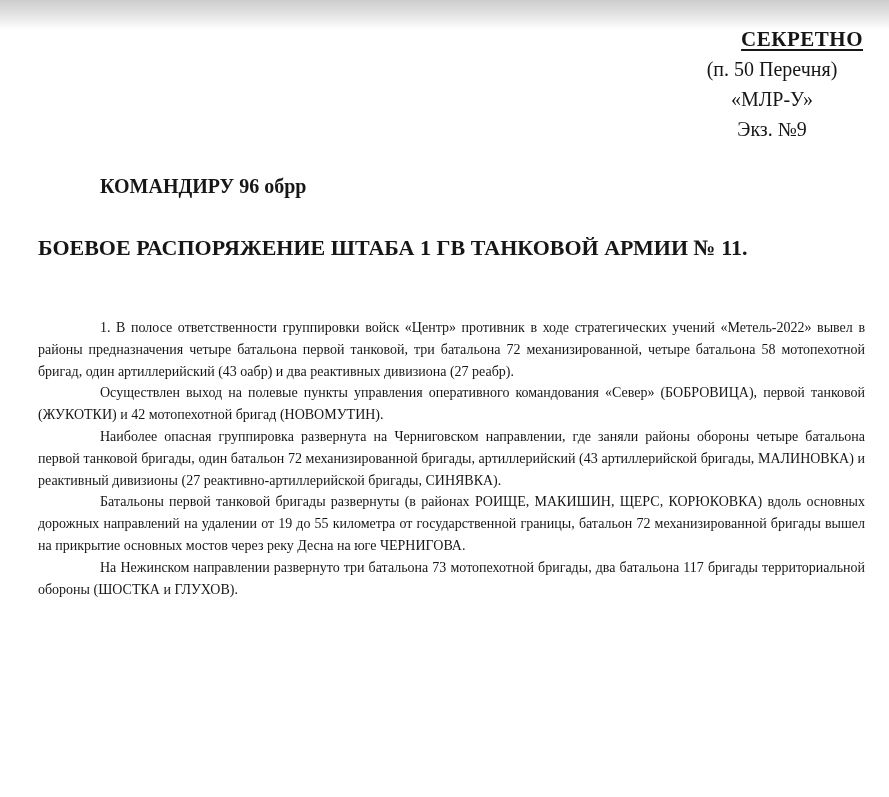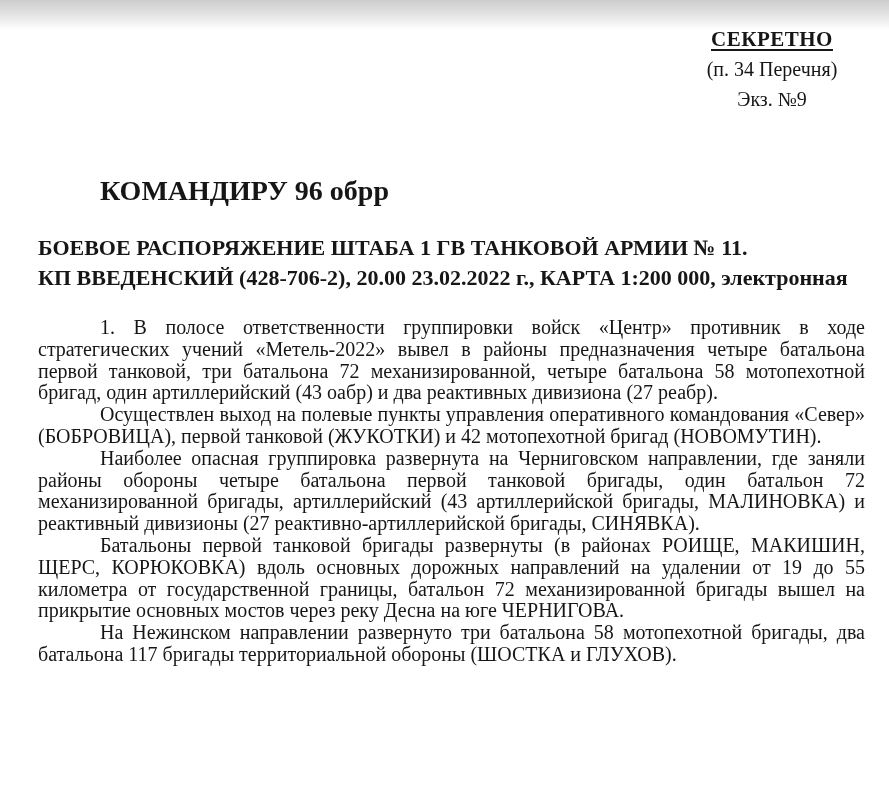--- a/index.html
+++ b/index.html
@@ -32,75 +32,76 @@
     font-size: 20px;
     line-height: 30px;
     white-space: nowrap;
   }
   .stamp-secret {
     font-weight: bold;
     text-decoration: underline;
     text-underline-offset: 3px;
     letter-spacing: 0.5px;
     font-size: 21px;
+    text-align: right;
   }
   .addressee {
     position: absolute;
     top: 175px;
     left: 100px;
     font-weight: bold;
-    font-size: 28px;
+    font-size: 20px;
     white-space: nowrap;
   }
   .order-title {
     position: absolute;
     top: 233px;
     left: 38px;
     right: 22px;
     font-weight: bold;
     font-size: 22px;
     line-height: 30px;
   }
   .order-title .t-line {
     white-space: nowrap;
   }
   .body-text {
     position: absolute;
     top: 317px;
     left: 38px;
     right: 24px;
-    font-size: 20px;
+    font-size: 14px;
     line-height: 21.8px;
     text-align: justify;
   }
   .body-text p {
     margin: 0;
     padding: 0;
     text-indent: 62px;
   }
 </style>
 </head>
 <body>
 
 <div class="page">
   <div class="top-fade"></div>
 
   <div class="stamp">
     <div class="stamp-secret">СЕКРЕТНО</div>
-    <div class="stamp-line">(п. 34 Перечня)</div>
+    <div class="stamp-line">(п. 50 Перечня)</div>
+    <div class="stamp-line">«МЛР-У»</div>
     <div class="stamp-line">Экз. №9</div>
   </div>
 
   <div class="addressee">КОМАНДИРУ 96 обрр</div>
 
   <div class="order-title">
     <div class="t-line">БОЕВОЕ РАСПОРЯЖЕНИЕ ШТАБА 1 ГВ ТАНКОВОЙ АРМИИ № 11.</div>
-    <div class="t-line">КП ВВЕДЕНСКИЙ (428-706-2), 20.00 23.02.2022 г., КАРТА 1:200 000, электронная</div>
   </div>
 
   <div class="body-text">
     <p>1. В полосе ответственности группировки войск «Центр» противник в ходе стратегических учений «Метель-2022» вывел в районы предназначения четыре батальона первой танковой, три батальона 72 механизированной, четыре батальона 58 мотопехотной бригад, один артиллерийский (43 оабр) и два реактивных дивизиона (27 реабр).</p>
     <p>Осуществлен выход на полевые пункты управления оперативного командования «Север» (БОБРОВИЦА), первой танковой (ЖУКОТКИ) и 42 мотопехотной бригад (НОВОМУТИН).</p>
     <p>Наиболее опасная группировка развернута на Черниговском направлении, где заняли районы обороны четыре батальона первой танковой бригады, один батальон 72 механизированной бригады, артиллерийский (43 артиллерийской бригады, МАЛИНОВКА) и реактивный дивизионы (27 реактивно-артиллерийской бригады, СИНЯВКА).</p>
     <p>Батальоны первой танковой бригады развернуты (в районах РОИЩЕ, МАКИШИН, ЩЕРС, КОРЮКОВКА) вдоль основных дорожных направлений на удалении от 19 до 55 километра от государственной границы, батальон 72 механизированной бригады вышел на прикрытие основных мостов через реку Десна на юге ЧЕРНИГОВА.</p>
-    <p>На Нежинском направлении развернуто три батальона 58 мотопехотной бригады, два батальона 117 бригады территориальной обороны (ШОСТКА и ГЛУХОВ).</p>
+    <p>На Нежинском направлении развернуто три батальона 73 мотопехотной бригады, два батальона 117 бригады территориальной обороны (ШОСТКА и ГЛУХОВ).</p>
   </div>
 </div>
 
 </body></html>

